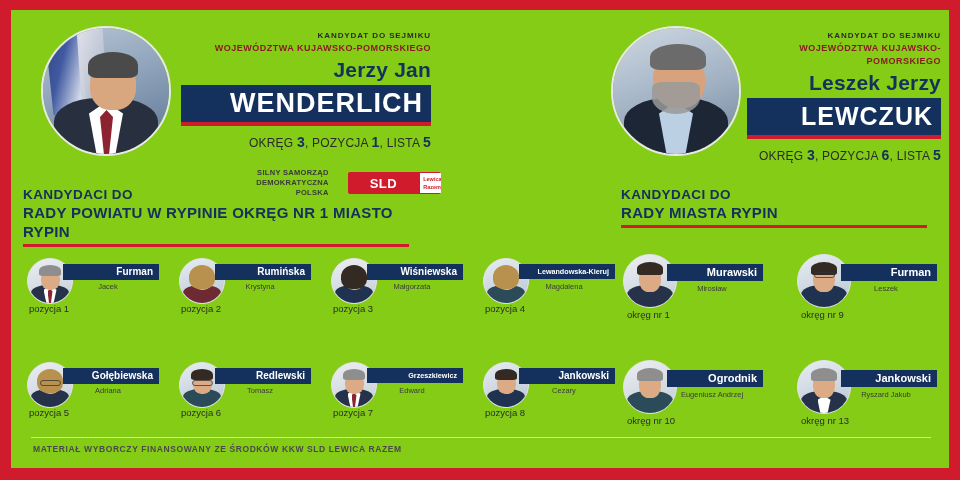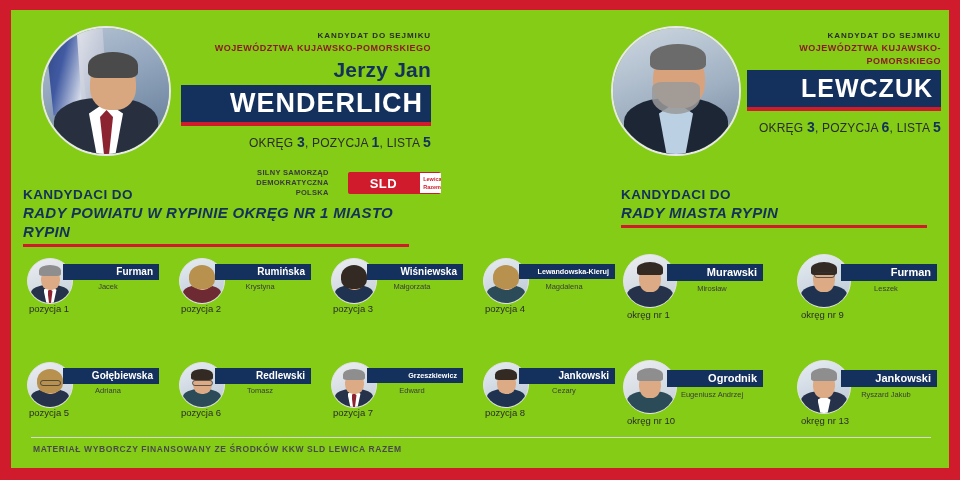--- a/index.html
+++ b/index.html
@@ -245,21 +245,20 @@
     color: #14305c;
     letter-spacing: .4px;
     line-height: 17px;
   }
   .sect-main {
     font-size: 15px;
     font-weight: bold;
     color: #14305c;
     letter-spacing: .3px;
     line-height: 19px;
-    font-style: italic;
   }
   .sect-rule {
     height: 3px;
     background: #cf1b2b;
     margin-top: 3px;
   }
   .sect-l .sect-rule { width: 386px; }
   .sect-r .sect-rule { width: 306px; }
   .sect-r .sect-top, .sect-r .sect-main { text-align: left; }
 
@@ -441,20 +440,21 @@
         <div class="ph-bg ph2-bg"></div>
         <div class="ph-body"></div>
         <div class="ph-shirt"></div>
         <div class="ph-head"></div>
         <div class="ph-beard"></div>
         <div class="ph-hair"></div>
       </div>
       <div class="cand-text">
         <div class="kandydat-line">KANDYDAT DO SEJMIKU</div>
         <div class="woj-line">WOJEWÓDZTWA KUJAWSKO-POMORSKIEGO</div>
+        <div class="first-name">Leszek Jerzy</div>
         <div class="surname-bar">LEWCZUK</div>
         <div class="redline"></div>
         <div class="okreg-line">
           <span>OKRĘG </span><b>3</b><span>, POZYCJA </span><b>6</b><span>, LISTA </span><b>5</b>
         </div>
       </div>
 
     </div>
 
     <div class="sect sect-l">

